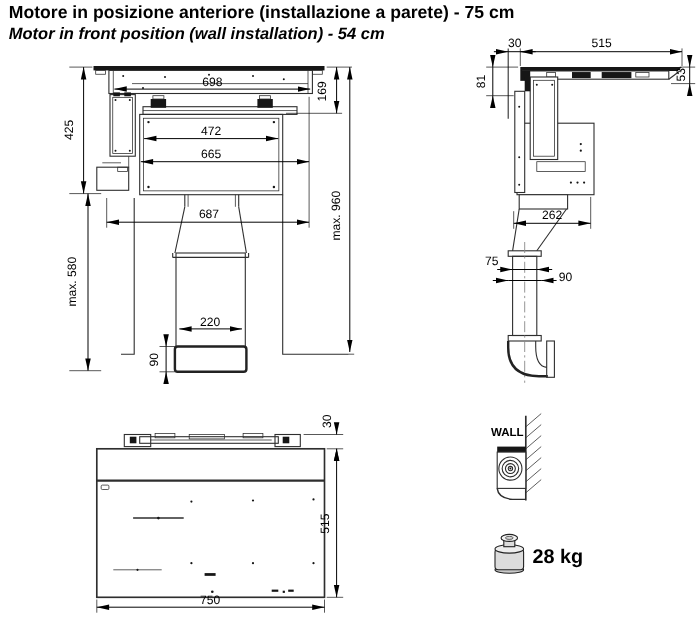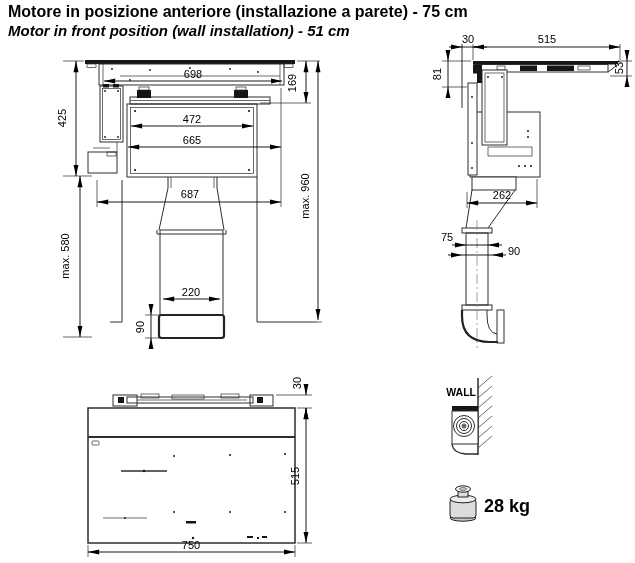--- a/index.html
+++ b/index.html
@@ -22,21 +22,21 @@
   text.kg{font:bold 18px "Liberation Sans",sans-serif;fill:#000;}
   .dot{fill:#161616;stroke:none;}
 </style>
 </head>
 <body>
 
 <div class="page">
 
   <div class="titleblock">
     <div class="title1">Motore in posizione anteriore (installazione a parete) - 75 cm</div>
-    <div class="title2">Motor in front position (wall installation) - 51 cm</div>
+    <div class="title2">Motor in front position (wall installation) - 54 cm</div>
   </div>
 
   <svg width="635" height="563" viewBox="0 0 635 563">
     <defs>
       <marker id="mS" markerWidth="12" markerHeight="8" refX="0.3" refY="4" orient="auto" markerUnits="userSpaceOnUse">
         <path d="M0.3,4 L11.5,1.5 L11.5,6.5 Z" fill="#000"></path>
       </marker>
       <marker id="mE" markerWidth="12" markerHeight="8" refX="11.2" refY="4" orient="auto" markerUnits="userSpaceOnUse">
         <path d="M11.2,4 L0,1.5 L0,6.5 Z" fill="#000"></path>
       </marker>

